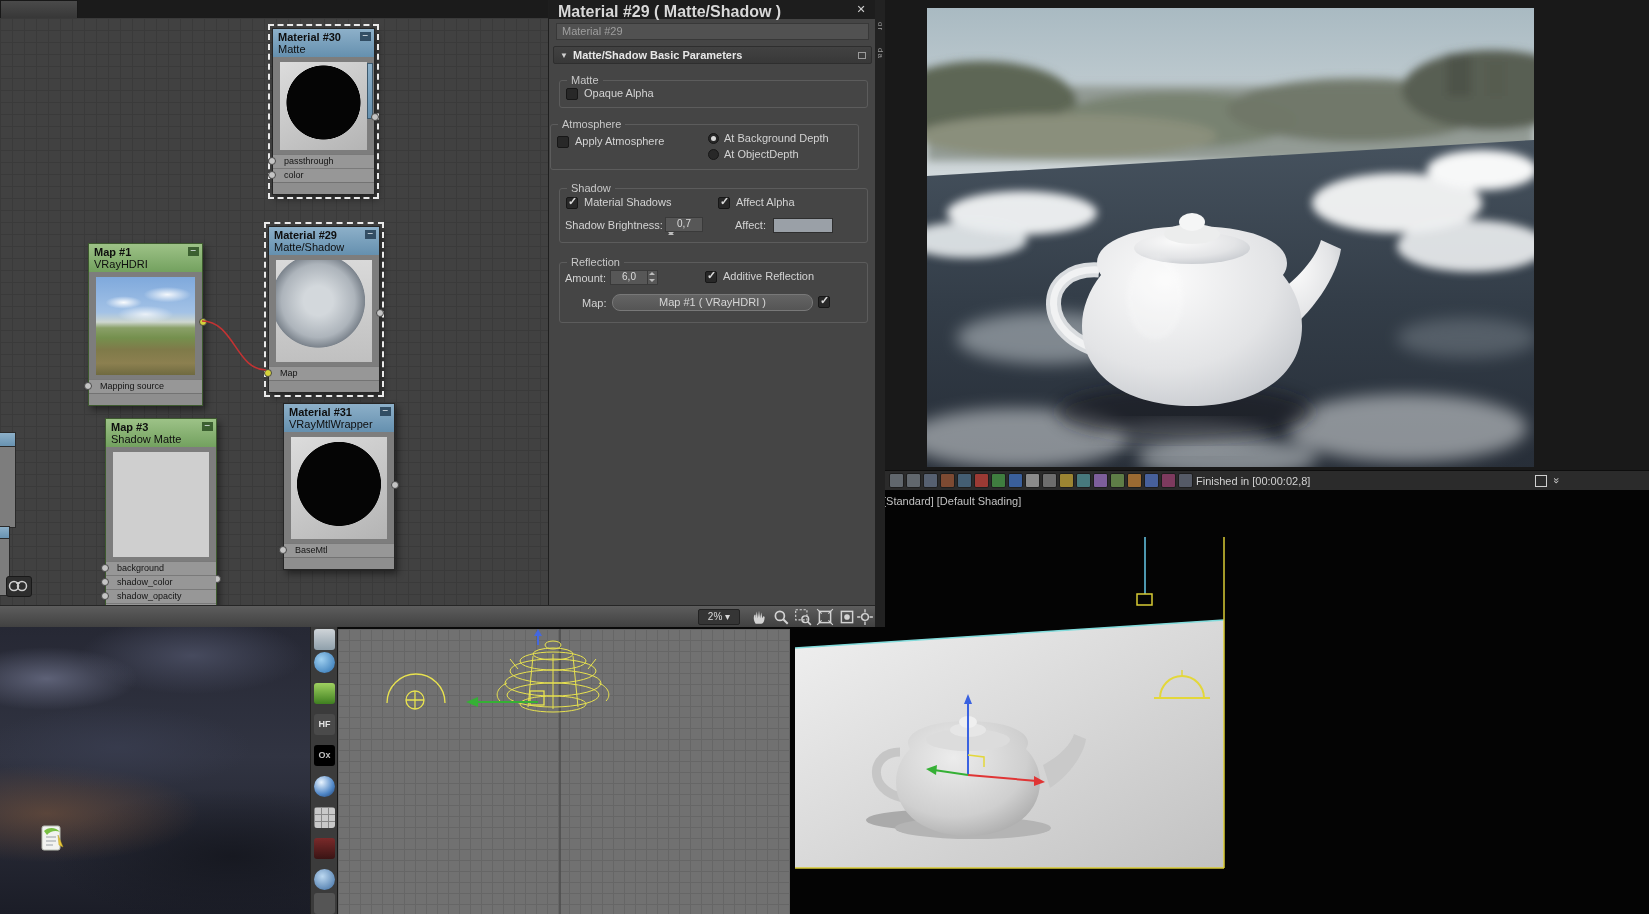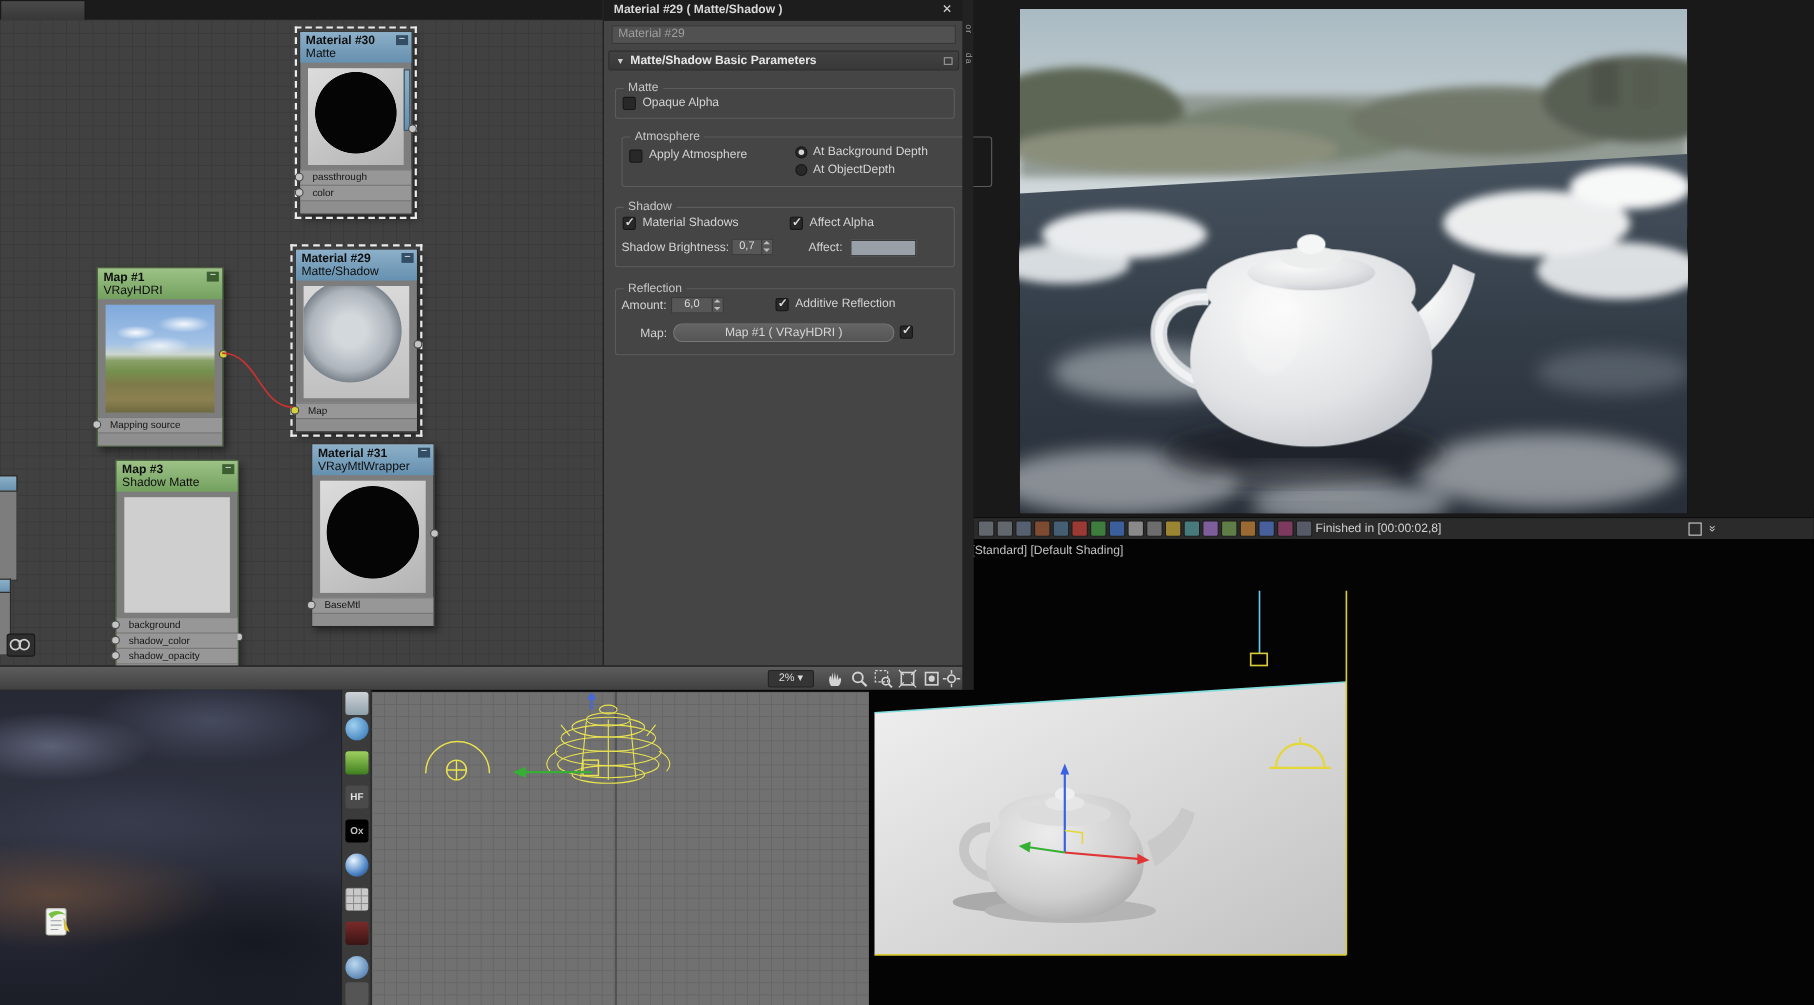--- a/index.html
+++ b/index.html
@@ -27,21 +27,21 @@
     linear-gradient(180deg,#7fa9dc 0%,#a3c2e6 36%,#cdd6cf 46%,#8aa068 52%,#75904e 62%,#7f7a49 74%,#8c8050 88%,#6f6a40 100%);}
   .slotrow{position:relative;height:13px;background:#979797;border-top:1px solid #7a7a7a;}
   .slotrow .stxt{font-size:9px;color:#141414;line-height:13px;padding-left:11px;display:block;white-space:nowrap;}
   .sdot{position:absolute;left:-5px;top:2px;width:8px;height:8px;border-radius:50%;background:#c4c4c4;border:1px solid #474747;box-sizing:border-box;}
   .sdot.yellow,.odot.yellow{background:#d6d23a;}
   .odot{position:absolute;right:-5px;width:8px;height:8px;border-radius:50%;background:#c4c4c4;border:1px solid #474747;box-sizing:border-box;}
   .nfoot{height:11px;background:#8e8e8e;border-top:1px solid #737373;}
   .sidebar-tab{position:absolute;width:6px;background:linear-gradient(#8db0c9,#6590af);border:1px solid #3c586c;box-sizing:border-box;}
   
   #params{position:absolute;left:548px;top:0;width:327px;height:605px;background:#454545;border-left:1px solid #1e1e1e;box-sizing:border-box;}
-  #params-title{position:absolute;left:0;top:0;width:327px;height:19px;background:#1d1d1d;color:#d8d8d8;font-size:11px;font-weight:bold;padding:3px 0 0 9px;box-sizing:border-box;}
+  #params-title{position:absolute;left:0;top:0;width:327px;height:19px;background:#1d1d1d;color:#d8d8d8;font-size:16px;font-weight:bold;padding:3px 0 0 9px;box-sizing:border-box;}
   .closex{position:absolute;top:3px;right:8px;width:12px;height:12px;color:#cfcfcf;font-size:11px;line-height:12px;text-align:center;cursor:pointer;}
   #name-field{position:absolute;left:7px;top:23px;width:313px;height:17px;background:#515151;border:1px solid #383838;color:#9f9f9f;font-size:11px;line-height:15px;padding-left:5px;box-sizing:border-box;}
   #rollout{position:absolute;left:4px;top:46px;width:319px;height:18px;background:linear-gradient(#424242,#383838);border:1px solid #2e2e2e;border-radius:2px;box-sizing:border-box;}
   #rollout .rarr{position:absolute;left:6px;top:4px;font-size:8px;color:#cfcfcf;}
   #rollout .rtxt{position:absolute;left:19px;top:2px;font-size:11px;font-weight:bold;color:#e7e7e7;white-space:nowrap;}
   #rollout .rmenu{position:absolute;right:5px;top:5px;width:8px;height:7px;border:1px solid #9a9a9a;box-sizing:border-box;}
   .group{position:absolute;border:1px solid #5c5c5c;border-radius:3px;}
   .glabel{position:absolute;top:-7px;left:7px;background:#454545;padding:0 4px;font-size:11px;color:#c8c8c8;white-space:nowrap;}
   .lbl{position:absolute;font-size:11px;color:#d3d3d3;white-space:nowrap;}
   .chk{position:absolute;width:12px;height:12px;background:#282828;border:1px solid #171717;border-radius:2px;box-sizing:border-box;}
@@ -414,42 +414,42 @@
         <span class="rtxt">Matte/Shadow Basic Parameters</span>
         <span class="rmenu"></span>
       </div>
 
       <div class="group" style="left:10px;top:80px;width:307px;height:26px;">
         <span class="glabel">Matte</span>
         <span class="chk" style="left:6px;top:7px;"></span>
         <span class="lbl" style="left:24px;top:6px;">Opaque Alpha</span>
       </div>
 
-      <div class="group" style="left:16px;top:124px;width:307px;height:44px;padding-left:28px;">
+      <div class="group" style="left:1px;top:124px;width:307px;height:44px;">
         <span class="glabel">Atmosphere</span>
         <span class="chk" style="left:6px;top:11px;"></span>
         <span class="lbl" style="left:24px;top:10px;">Apply Atmosphere</span>
         <span class="radio sel" style="left:157px;top:8px;"></span>
         <span class="lbl" style="left:173px;top:7px;">At Background Depth</span>
         <span class="radio" style="left:157px;top:24px;"></span>
         <span class="lbl" style="left:173px;top:23px;">At ObjectDepth</span>
       </div>
 
       <div class="group" style="left:10px;top:188px;width:307px;height:53px;">
         <span class="glabel">Shadow</span>
         <span class="chk" style="left:6px;top:8px;">
             <span class="mk">✓</span>
           </span>
         <span class="lbl" style="left:24px;top:7px;">Material Shadows</span>
         <span class="chk" style="left:158px;top:8px;">
             <span class="mk">✓</span>
           </span>
         <span class="lbl" style="left:176px;top:7px;">Affect Alpha</span>
         <span class="lbl" style="left:5px;top:30px;">Shadow Brightness:</span>
-        <span class="spinner" style="left:105px;top:28px;width:38px;height:15px;">
+        <span class="spinner" style="left:105px;top:28px;width:38px;height:15px;flex-direction:column;">
           <span class="spin-val">0,7</span>
           <span class="spin-btns">
               <i class="up"></i>
               <i class="dn"></i>
             </span>
         </span>
         <span class="lbl" style="left:175px;top:30px;">Affect:</span>
         <span class="swatch" style="left:213px;top:29px;width:60px;height:15px;"></span>
       </div>
 

